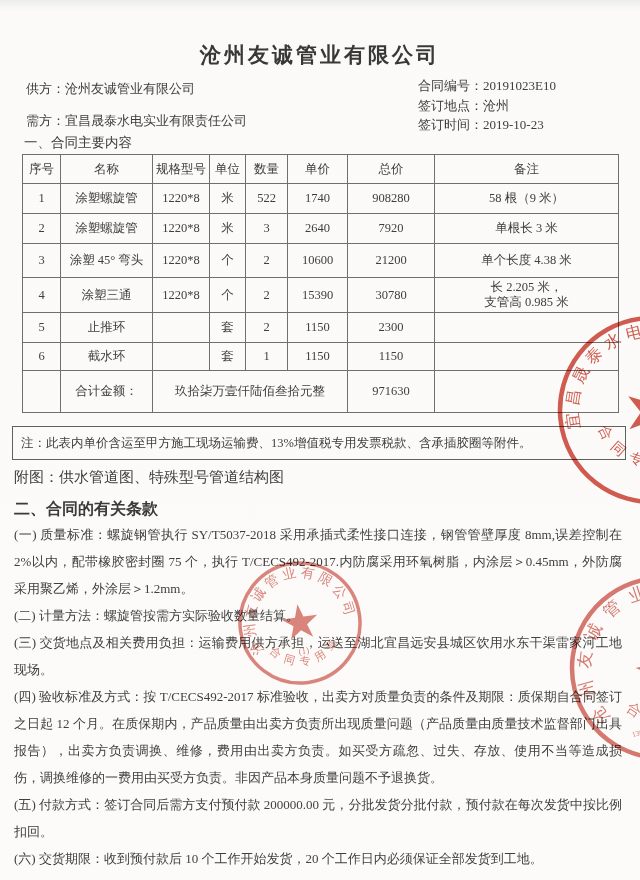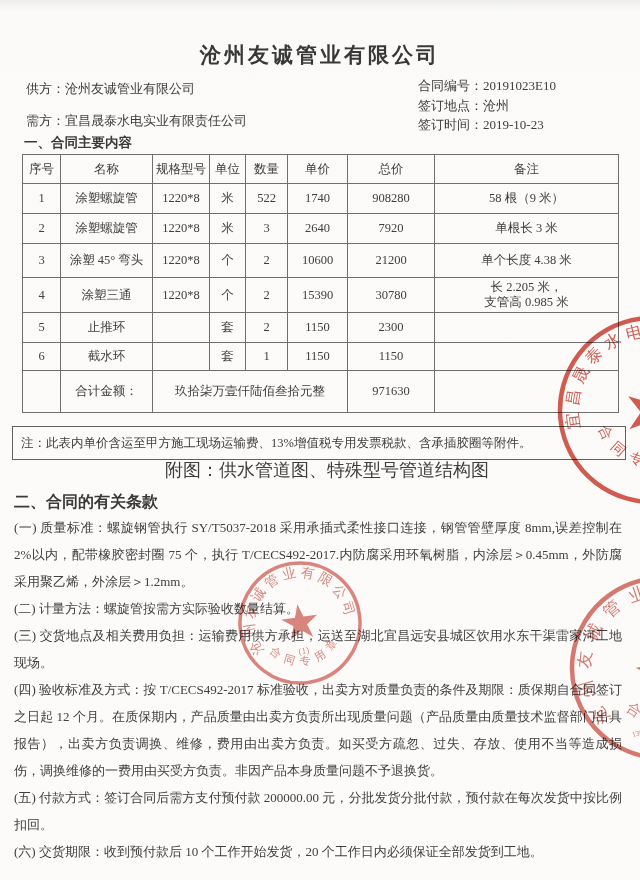--- a/index.html
+++ b/index.html
@@ -6,32 +6,32 @@
   body{width:640px;height:880px;background:#e9e9e7;font-family:"Liberation Serif","DejaVu Serif",serif;}
   .paper{position:relative;width:640px;height:880px;overflow:hidden;color:#3d3d3d;
          background:linear-gradient(#ececea 0,#fbfaf8 10px,#fcfbf9 100%);}
   .title{margin:40px 0 0;text-align:center;font-size:21px;line-height:30px;letter-spacing:3px;font-weight:600;color:#383838;}
   .subtitle{margin:12px 0 0;text-align:center;font-size:18px;line-height:26px;letter-spacing:10px;font-weight:600;color:#3a3a3a;}
   .info{position:relative;margin:8px 22px 0 26px;height:54px;font-size:13px;}
   .party{position:absolute;left:0;}
   .party.supplier{top:2px;}
   .party.buyer{top:34px;}
   .meta{position:absolute;left:392px;top:-2px;line-height:19.5px;}
-  .sec-heading{margin:2px 8px 0 24px;font-size:13.5px;font-weight:700;line-height:18px;color:#3a3a3a;}
+  .sec-heading{margin:2px 8px 0 24px;font-size:13.5px;font-weight:400;line-height:18px;color:#3a3a3a;}
   table.items{margin:2px 0 0 22px;border-collapse:collapse;width:596px;table-layout:fixed;
               font-size:12.5px;color:#3e3e3e;text-align:center;}
   table.items td,table.items th{border:1px solid #6f6f6f;font-weight:normal;padding:2px 3px;overflow:hidden;}
   tr.hdr{height:29px;}
   tr.r1,tr.r2,tr.r5{height:30px;}
   tr.r3,tr.r4{height:34px;}
   tr.r6{height:28px;}
   tr.total{height:42px;}
   td.remark{white-space:pre-line;line-height:15px;margin-left:48px;}
   .note-box{margin:13px 14px 0 12px;border:1.5px solid #606060;padding:8px 8px;font-size:12.5px;line-height:16px;color:#3d3d3d;}
-  .attachment{margin:2px 0 0 14px;font-size:18px;line-height:16px;text-align:center;}
+  .attachment{margin:9px 0 0 14px;font-size:15px;line-height:16px;}
   .sec-heading2{margin:15px 0 0 14px;font-size:16px;font-weight:700;line-height:17px;color:#3a3a3a;}
   .clauses{margin:4px 18px 0 14px;}
   .clauses p{margin:0;font-size:13px;line-height:27px;color:#3f3f3f;text-align:justify;}
   .stamp{position:absolute;mix-blend-mode:multiply;pointer-events:none;}
   .stamp text{font-family:"Liberation Serif","DejaVu Serif",serif;}
 </style>
 </head>
 <body>
 
 <div class="paper">

